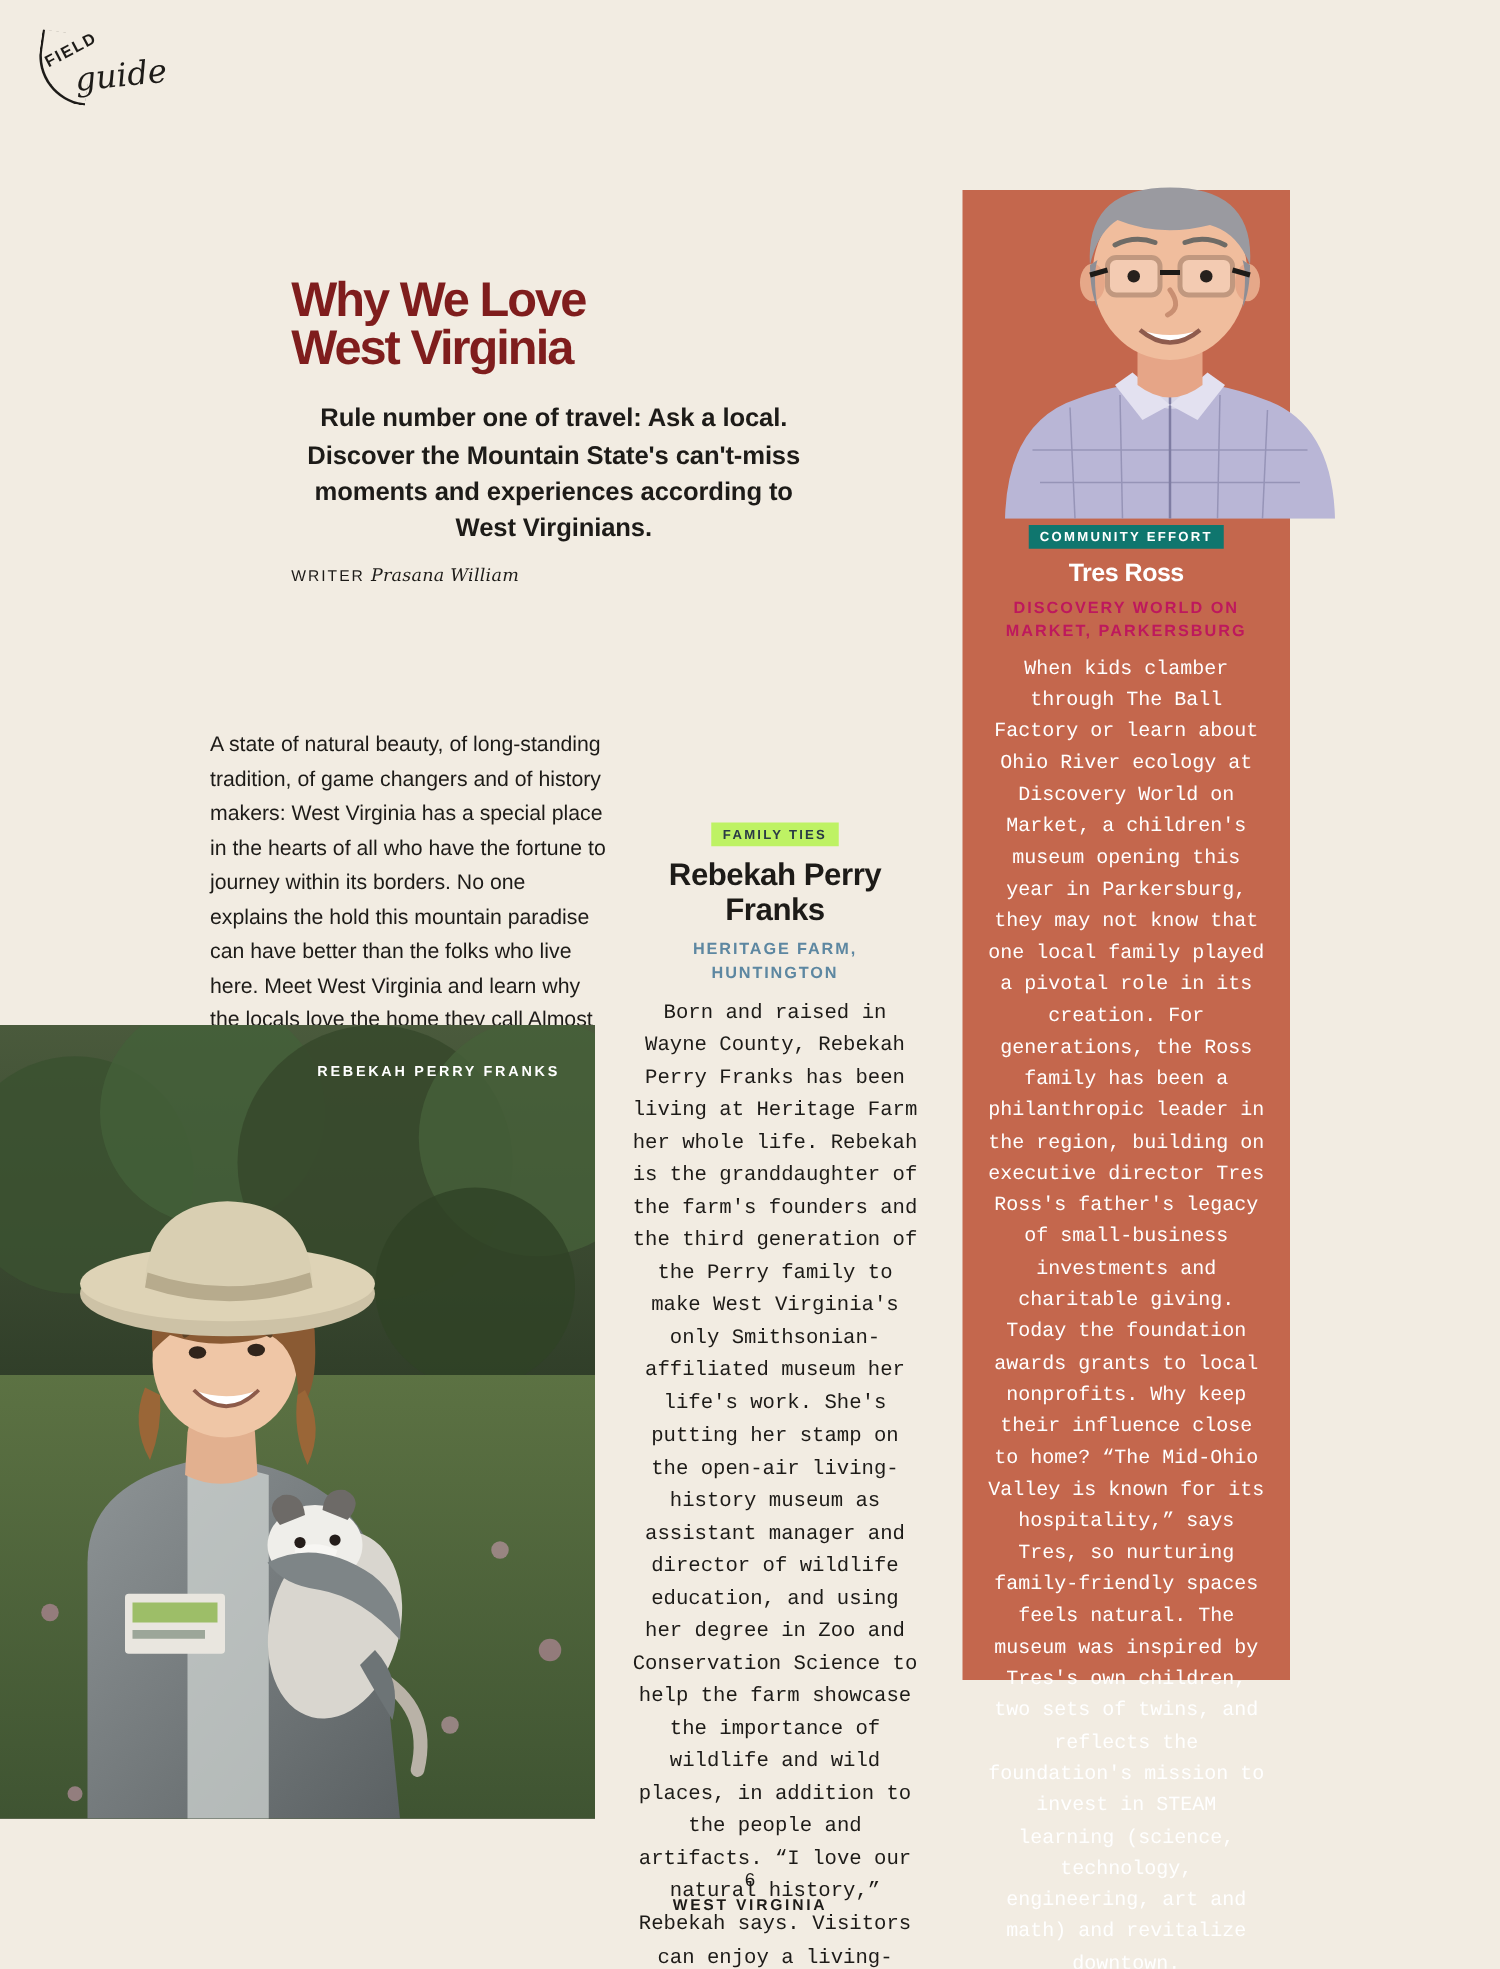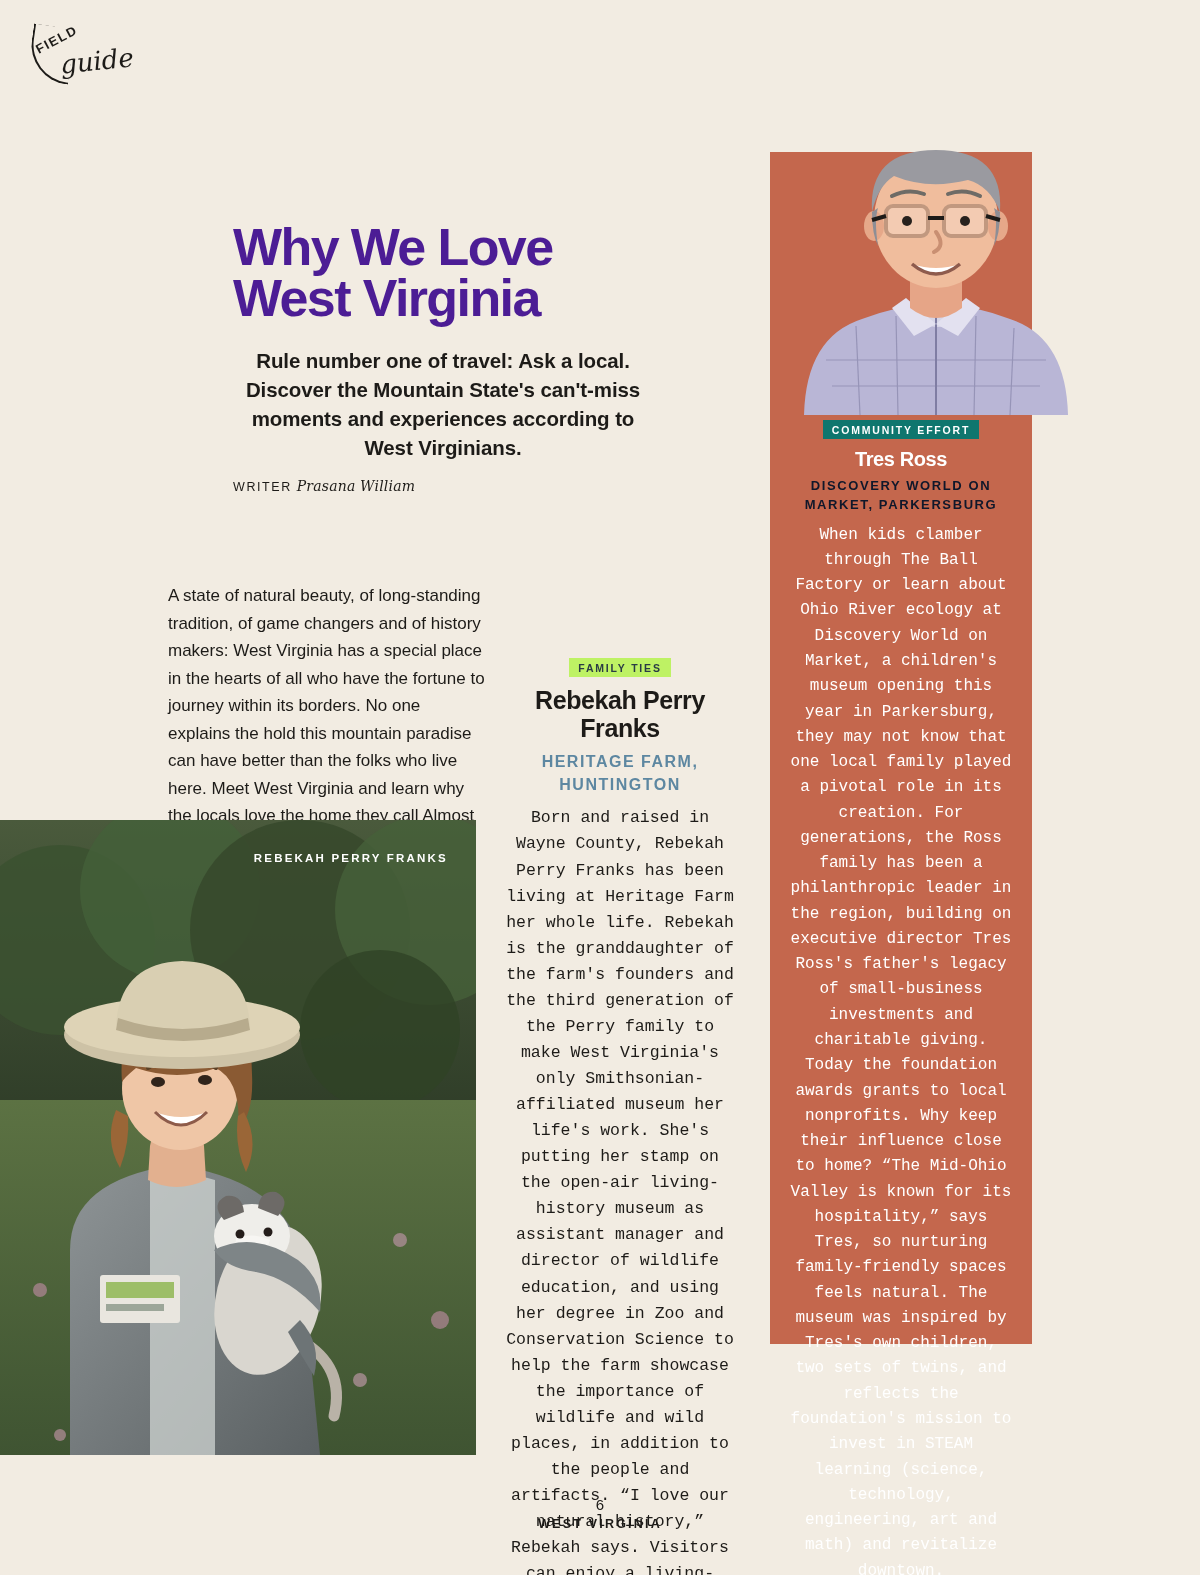--- a/index.html
+++ b/index.html
@@ -59,24 +59,24 @@
   .headline-wrap {
     position: absolute;
     left: 233px;
     top: 222px;
     width: 420px;
   }
   h1.headline {
     margin: 0;
     font-family: "Liberation Sans", sans-serif;
     font-weight: bold;
-    font-size: 52px;
+    font-size: 39px;
     line-height: 0.98;
     letter-spacing: -1.6px;
-    color: #4c1d95;
+    color: #7f1d1d;
   }
   .deck {
     margin: 22px 0 0 0;
     text-align: center;
     font-family: "Liberation Sans", sans-serif;
     font-weight: bold;
     font-size: 20.5px;
     line-height: 1.42;
     letter-spacing: -0.1px;
     color: #1d1b18;
@@ -161,21 +161,21 @@
     margin: 10px 0 0 0;
     font-family: "Liberation Sans", sans-serif;
     font-weight: bold;
     font-size: 25px;
     line-height: 1.1;
     letter-spacing: -0.4px;
     color: #1d1b18;
   }
   .person-org {
     margin-top: 8px;
-    font-size: 16px;
+    font-size: 13px;
     font-weight: bold;
     letter-spacing: 1.5px;
     line-height: 1.45;
     color: #5d87a1;
   }
   .body-copy {
     margin-top: 9px;
     font-size: 16.5px;
     line-height: 1.58;
     color: #1d1b18;
@@ -201,21 +201,21 @@
   }
   .right-col {
     position: absolute;
     left: 790px;
     top: 420px;
     width: 222px;
     text-align: center;
   }
   .right-col h2.person-name { color: #ffffff; margin-top: 9px; font-size: 20px; }
   .right-col .person-org {
-    color: #0f172a;
+    color: #be185d;
     font-size: 13px;
     letter-spacing: 1.6px;
     margin-top: 7px;
   }
   .right-col .body-copy { color: #ffffff; font-size: 16px; line-height: 1.58; margin-top: 8px;}
 
   
   .footer {
     position: absolute;
     left: 0;

